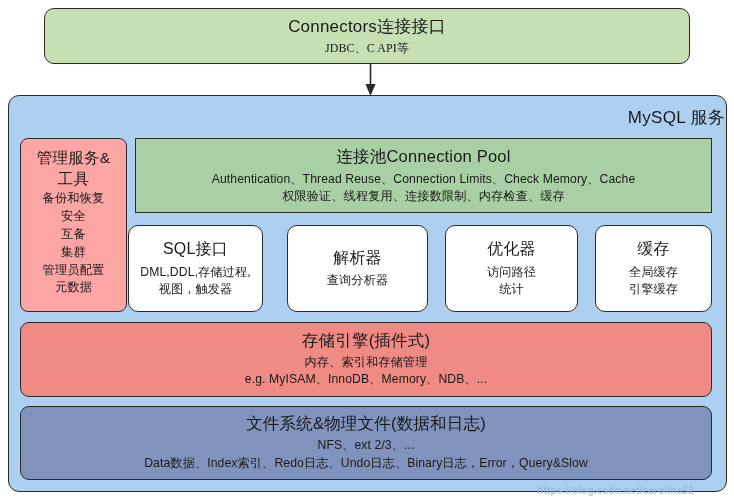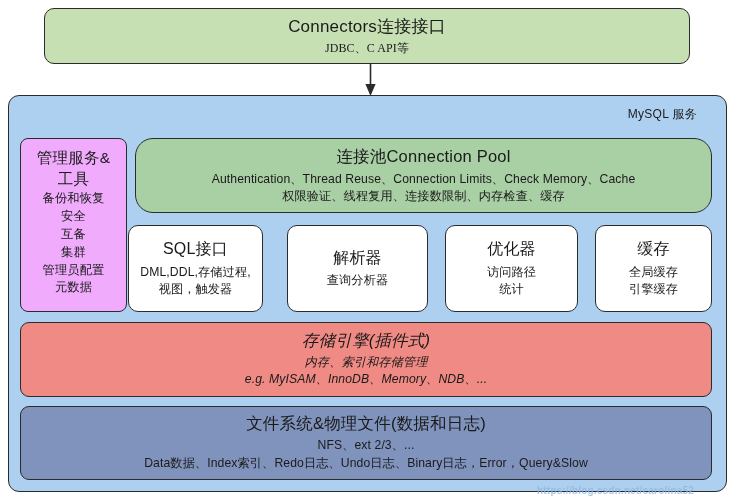--- a/index.html
+++ b/index.html
@@ -72,34 +72,34 @@
     width: 719px;
     height: 397px;
     background: #aed0f0;
     border: 1.5px solid #2b2b2b;
     border-radius: 11px;
     box-sizing: border-box;
     position: absolute;
   }
   #mysql-service-title {
     position: absolute;
-    right: 29px;
+    right: 1px;
     top: 10px;
-    font-size: 12px;
+    font-size: 17px;
     color: #1a1a1a;
     letter-spacing: 0.3px;
   }
 
   
   #mgmt-box {
     left: 20px;
     top: 138px;
     width: 107px;
     height: 174px;
-    background: #f0abfc;
+    background: #fca5a5;
     border-radius: 8px;
     justify-content: flex-start;
     padding-top: 9px;
   }
   #mgmt-box .title {
     font-size: 15.5px;
     margin-bottom: 1px;
     line-height: 1.3;
   }
   #mgmt-box .line {
@@ -107,21 +107,21 @@
     line-height: 1.45;
   }
 
   
   #pool-box {
     left: 135px;
     top: 138px;
     width: 577px;
     height: 75px;
     background: #a9cfa4;
-    border-radius: 18px;
+    border-radius: 0;
   }
   #pool-box .title { font-size: 16.5px; margin-bottom: 4px; }
   #pool-box .line { font-size: 12.2px; line-height: 1.42; }
 
   
   .comp-box {
     top: 225px;
     height: 87px;
     background: #ffffff;
     border-radius: 10px;
@@ -134,21 +134,20 @@
   #comp-cache { left: 595px; width: 117px; }
 
   
   #storage-box {
     left: 20px;
     top: 322px;
     width: 692px;
     height: 75px;
     background: #f08a84;
     border-radius: 9px;
-    font-style: italic;
   }
   #storage-box .title { font-size: 16.5px; margin-bottom: 3px; }
   #storage-box .line { font-size: 12.2px; line-height: 1.45; }
 
   
   #filesystem-box {
     left: 20px;
     top: 406px;
     width: 692px;
     height: 74px;

